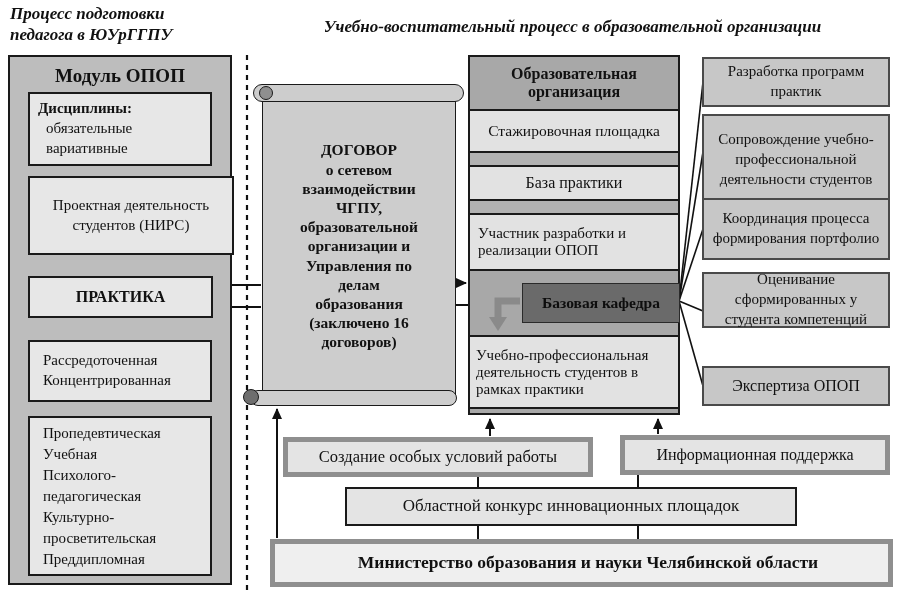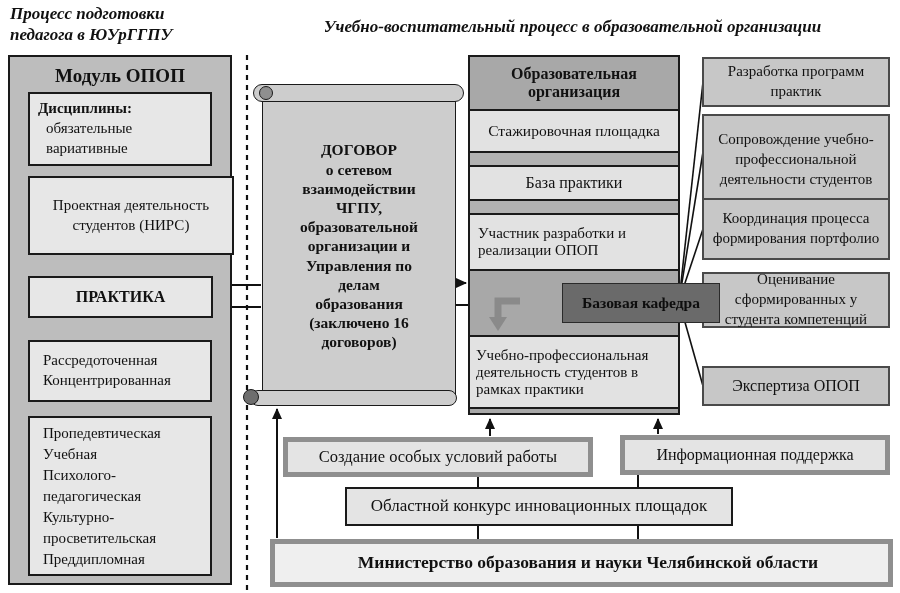--- a/index.html
+++ b/index.html
@@ -121,35 +121,35 @@
   </div>
 
   <div class="abs blk-border" style="left:468px;top:55px;width:212px;height:360px;display:flex;flex-direction:column;background:#a8a8a8;z-index:2;">
     <div class="stack-band ctr" style="height:54px;background:#a8a8a8;font-weight:700;font-size:16px;text-align:center;">Образовательная организация</div>
     <div class="stack-band ctr" style="height:42px;background:#e2e2e2;text-align:center;font-size:15.5px;">Стажировочная площадка</div>
     <div class="stack-band" style="height:14px;background:#b2b2b2;"></div>
     <div class="stack-band ctr" style="height:34px;background:#e2e2e2;text-align:center;font-size:16px;">База практики</div>
     <div class="stack-band" style="height:14px;background:#b2b2b2;"></div>
     <div class="stack-band" style="height:56px;background:#e2e2e2;padding-left:8px;font-size:15px;">Участник разработки и реализации ОПОП</div>
     <div class="stack-band" style="height:66px;background:#a8a8a8;position:relative;">
-      <div class="box ctr" style="left:52px;top:12px;width:158px;height:40px;background:#6a6a6a;border:1px solid #2a2a2a;font-weight:600;font-size:15.5px;color:#0d0d0d;margin-left:40px;">Базовая кафедра</div>
+      <div class="box ctr" style="left:52px;top:12px;width:158px;height:40px;background:#6a6a6a;border:1px solid #2a2a2a;font-weight:600;font-size:15.5px;color:#0d0d0d;">Базовая кафедра</div>
     </div>
     <div class="stack-band" style="height:72px;background:#e2e2e2;padding-left:6px;font-size:15px;">Учебно-профессиональная деятельность студентов в рамках практики</div>
     <div style="flex:1;background:#a8a8a8;"></div>
   </div>
 
   <svg width="900" height="593" style="z-index:6;">
     <path d="M520,301 L498,301 L498,318" stroke="#8a8a8a" stroke-width="7" fill="none"></path>
     <polygon points="489,317 507,317 498,331" fill="#8a8a8a"></polygon>
   </svg>
 
   <div class="box ctr" style="left:702px;top:57px;width:188px;height:50px;background:#c7c7c7;border:2px solid #4a4a4a;padding:0 6px;">Разработка программ практик</div>
   <div class="box ctr" style="left:702px;top:114px;width:188px;height:92px;background:#c7c7c7;border:2px solid #4a4a4a;padding:0 4px;">Сопровождение учебно-профессиональной деятельности студентов</div>
   <div class="box ctr" style="left:702px;top:198px;width:188px;height:62px;background:#c7c7c7;border:2px solid #4a4a4a;padding:0 2px;">Координация процесса формирования портфолио</div>
   <div class="box ctr" style="left:702px;top:272px;width:188px;height:56px;background:#c7c7c7;border:2px solid #4a4a4a;padding:0 8px;">Оценивание сформированных у студента компетенций</div>
   <div class="box ctr" style="left:702px;top:366px;width:188px;height:40px;background:#c7c7c7;border:2px solid #4a4a4a;font-size:16px;">Экспертиза ОПОП</div>
 
   <div class="box ctr" style="left:283px;top:437px;width:310px;height:40px;background:#e4e4e4;border:5px solid #8f8f8f;font-size:16.5px;">Создание особых условий работы</div>
   <div class="box ctr" style="left:620px;top:435px;width:270px;height:40px;background:#e4e4e4;border:5px solid #8f8f8f;font-size:16px;">Информационная поддержка</div>
-  <div class="box ctr" style="left:345px;top:487px;width:388px;height:39px;background:#e4e4e4;border:2px solid #1a1a1a;font-size:17px;">Областной конкурс инновационных площадок</div>
+  <div class="box ctr" style="left:345px;top:487px;width:452px;height:39px;background:#e4e4e4;border:2px solid #1a1a1a;font-size:17px;">Областной конкурс инновационных площадок</div>
   <div class="box ctr" style="left:270px;top:539px;width:623px;height:48px;background:#efefef;border:5px solid #8f8f8f;font-weight:700;font-size:17.5px;padding-left:13px;">Министерство образования и науки Челябинской области</div>
 
 </div>
 
 </body></html>

